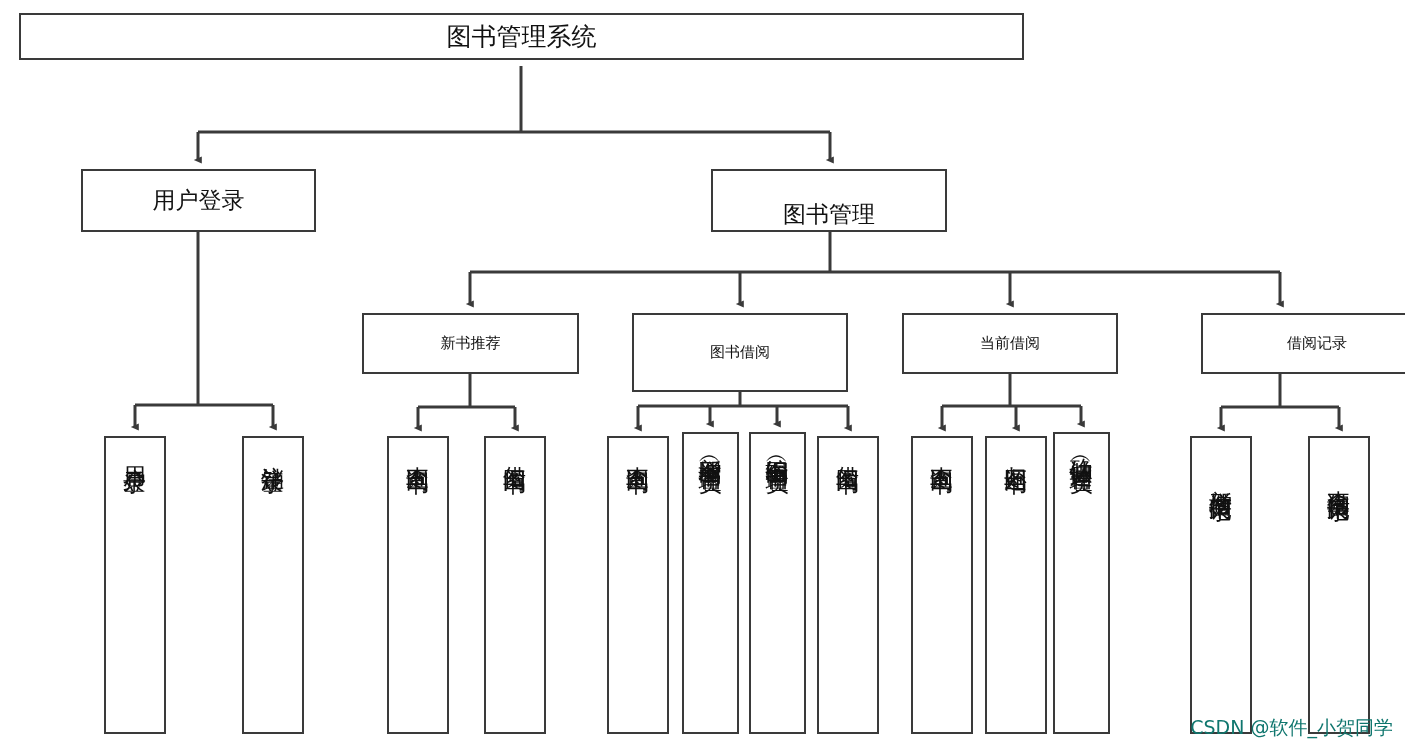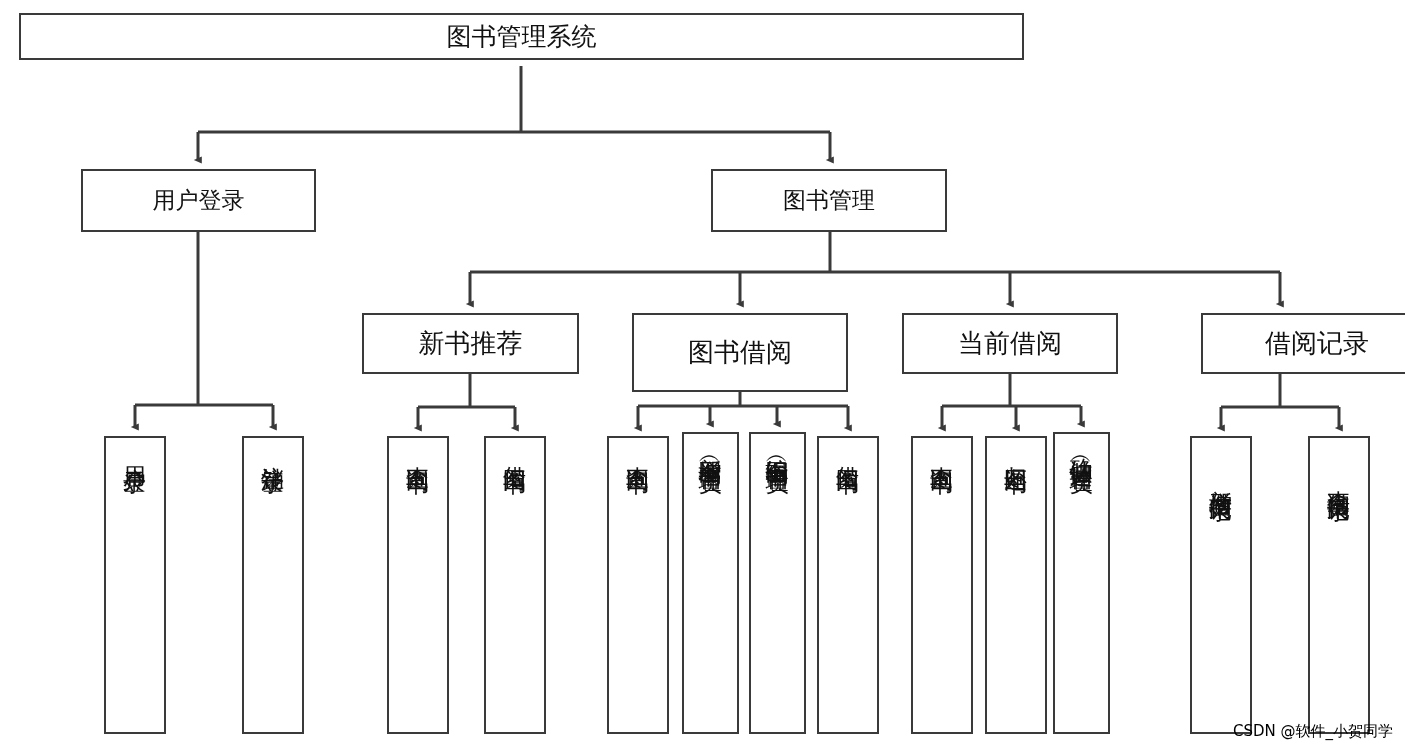--- a/index.html
+++ b/index.html
@@ -39,43 +39,43 @@
     color: #111111;
     z-index: 2;
   }
   .node.root {
     font-size: 25px;
   }
   .node.level2 {
     font-size: 23px;
   }
   .node.level3 {
-    font-size: 26px;
+    font-size: 15px;
   }
   
   .node.leaf {
     font-size: 23px;
     align-items: flex-start;
     justify-content: center;
     padding-top: 10px;
   }
   .node.leaf .vtext {
     writing-mode: vertical-rl;
     text-orientation: upright;
     letter-spacing: 2px;
     line-height: 1.05;
     white-space: nowrap;
     display: block;
   }
   .watermark {
     position: absolute;
     right: 12px;
     bottom: 6px;
-    font-size: 15px;
-    color: #000000;
+    font-size: 19px;
+    color: #0f766e;
     z-index: 5;
     white-space: nowrap;
   }
 </style>
 </head>
 <body>
 
 <div id="canvas">
 
   <svg id="wires" viewBox="0 0 1405 747" xmlns="http://www.w3.org/2000/svg">
@@ -128,21 +128,21 @@
     </g>
   </svg>
 
   <div class="node root" style="left:19px; top:13px; width:1005px; height:47px;">
     <span>图书管理系统</span>
   </div>
 
   <div class="node level2" style="left:81px; top:169px; width:235px; height:63px;">
     <span>用户登录</span>
   </div>
-  <div class="node level2" style="left:711px; top:169px; width:236px; height:63px;">
+  <div class="node level2" style="left:711px; top:169px; width:236px; height:63px;align-items:flex-end;">
     <span>图书管理</span>
   </div>
 
   <div class="node level3" style="left:362px; top:313px; width:217px; height:61px;">
     <span>新书推荐</span>
   </div>
   <div class="node level3" style="left:632px; top:313px; width:216px; height:79px;">
     <span>图书借阅</span>
   </div>
   <div class="node level3" style="left:902px; top:313px; width:216px; height:61px;">

